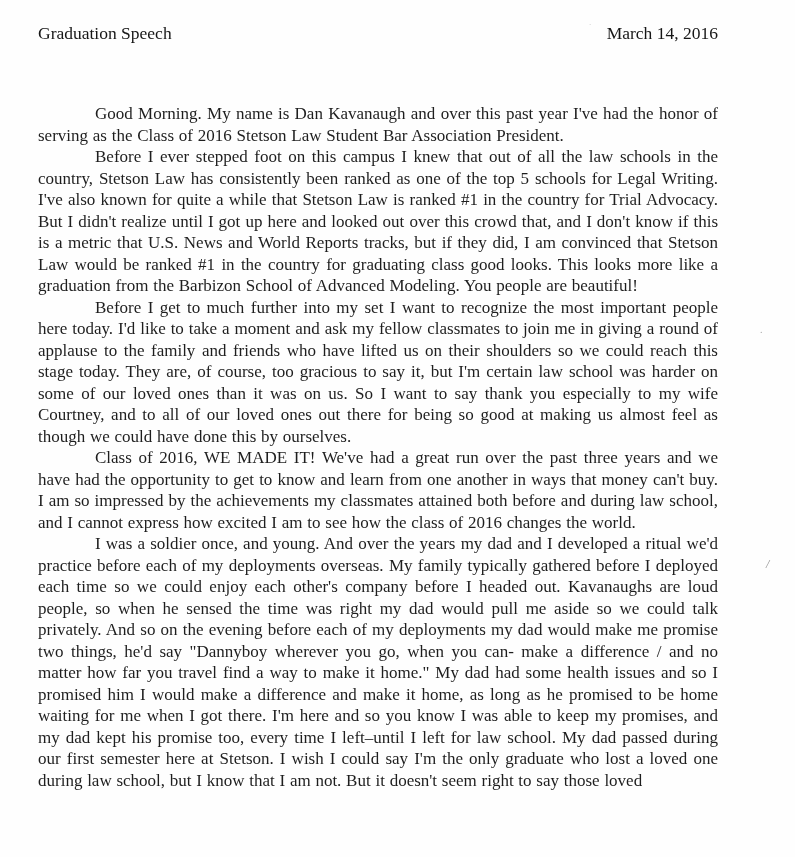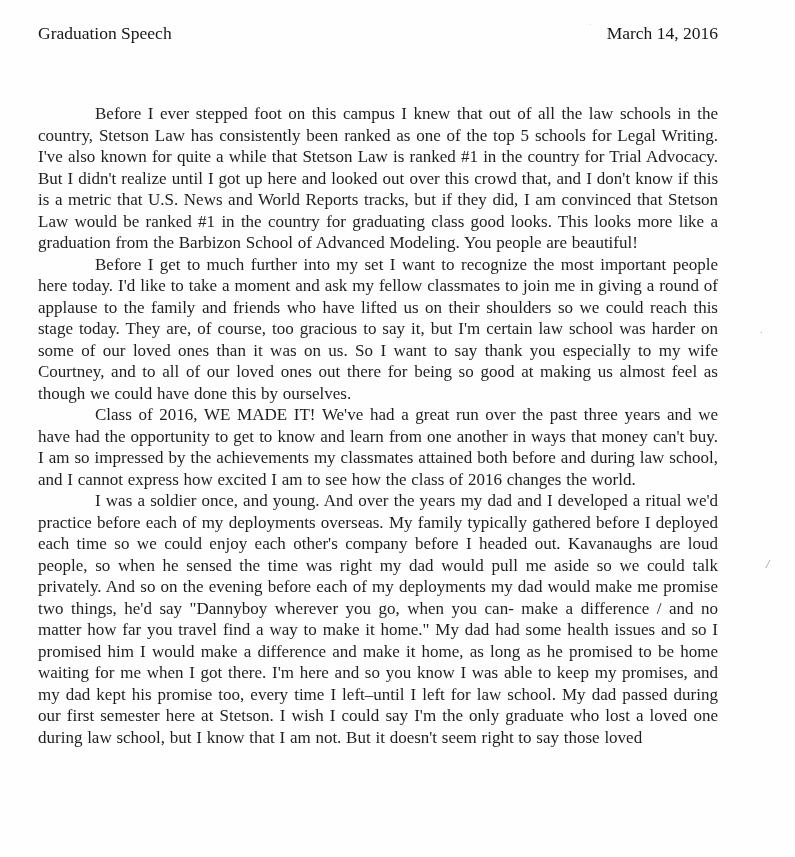--- a/index.html
+++ b/index.html
@@ -51,20 +51,21 @@
 <body>
 
 <div class="page">
 
   <header class="doc-header">
     <span>Graduation Speech</span>
     <span>March 14, 2016</span>
   </header>
 
   <main class="doc-body">
+    <p class="para">Good Morning.  My name is Dan Kavanaugh and over this past year I've had the honor of serving as the Class of 2016 Stetson Law Student Bar Association President.</p>
     <p class="para">Before I ever stepped foot on this campus I knew that out of all the law schools in the country, Stetson Law has consistently been ranked as one of the top 5 schools for Legal Writing. I've also known for quite a while that Stetson Law is ranked #1 in the country for Trial Advocacy.  But I didn't realize until I got up here and looked out over this crowd that, and I don't know if this is a metric that U.S. News and World Reports tracks, but if they did, I am convinced that Stetson Law would be ranked #1 in the country for graduating class good looks.  This looks more like a graduation from the Barbizon School of Advanced Modeling.  You people are beautiful!</p>
     <p class="para">Before I get to much further into my set I want to recognize the most important people here today.  I'd like to take a moment and ask my fellow classmates to join me in giving a round of applause to the family and friends who have lifted us on their shoulders so we could reach this stage today.  They are, of course, too gracious to say it, but I'm certain law school was harder on some of our loved ones than it was on us. So I want to say thank you especially to my wife Courtney, and to all of our loved ones out there for being so good at making us almost feel as though we could have done this by ourselves.</p>
     <p class="para">Class of 2016, WE MADE IT!  We've had a great run over the past three years and we have had the opportunity to get to know and learn from one another in ways that money can't buy.  I am so impressed by the achievements my classmates attained both before and during law school, and I cannot express how excited I am to see how the class of 2016 changes the world.</p>
     <p class="para">I was a soldier once, and young.  And over the years my dad and I developed a ritual we'd practice before each of my deployments overseas.  My family typically gathered before I deployed each time so we could enjoy each other's company before I headed out. Kavanaughs are loud people, so when he sensed the time was right my dad would pull me aside so we could talk privately.  And so on the evening before each of my deployments my dad would make me promise two things, he'd say "Dannyboy wherever you go, when you can- make a difference / and no matter how far you travel find a way to make it home."  My dad had some health issues and so I promised him I would make a difference and make it home, as long as he promised to be home waiting for me when I got there. I'm here and so you know I was able to keep my promises, and my dad kept his promise too, every time I left–until I left for law school.  My dad passed during our first semester here at Stetson.  I wish I could say I'm the only graduate who lost a loved one during law school, but I know that I am not.  But it doesn't seem right to say those loved</p>
   </main>
 
   <span class="artifact artifact-dot-top">.</span>
   <span class="artifact artifact-dot-mid">.</span>
   <span class="artifact artifact-slash-low">/</span>
 

